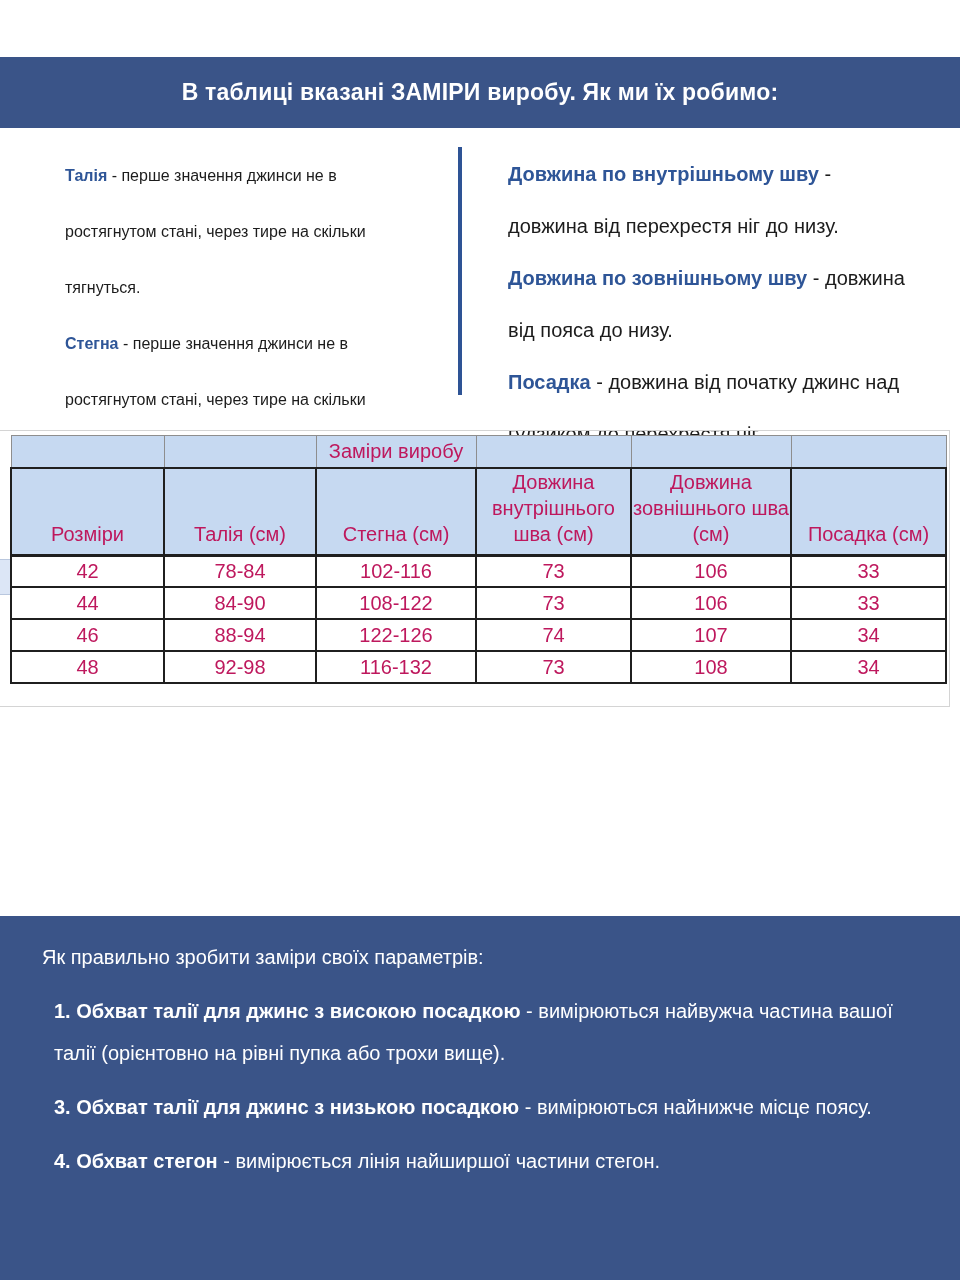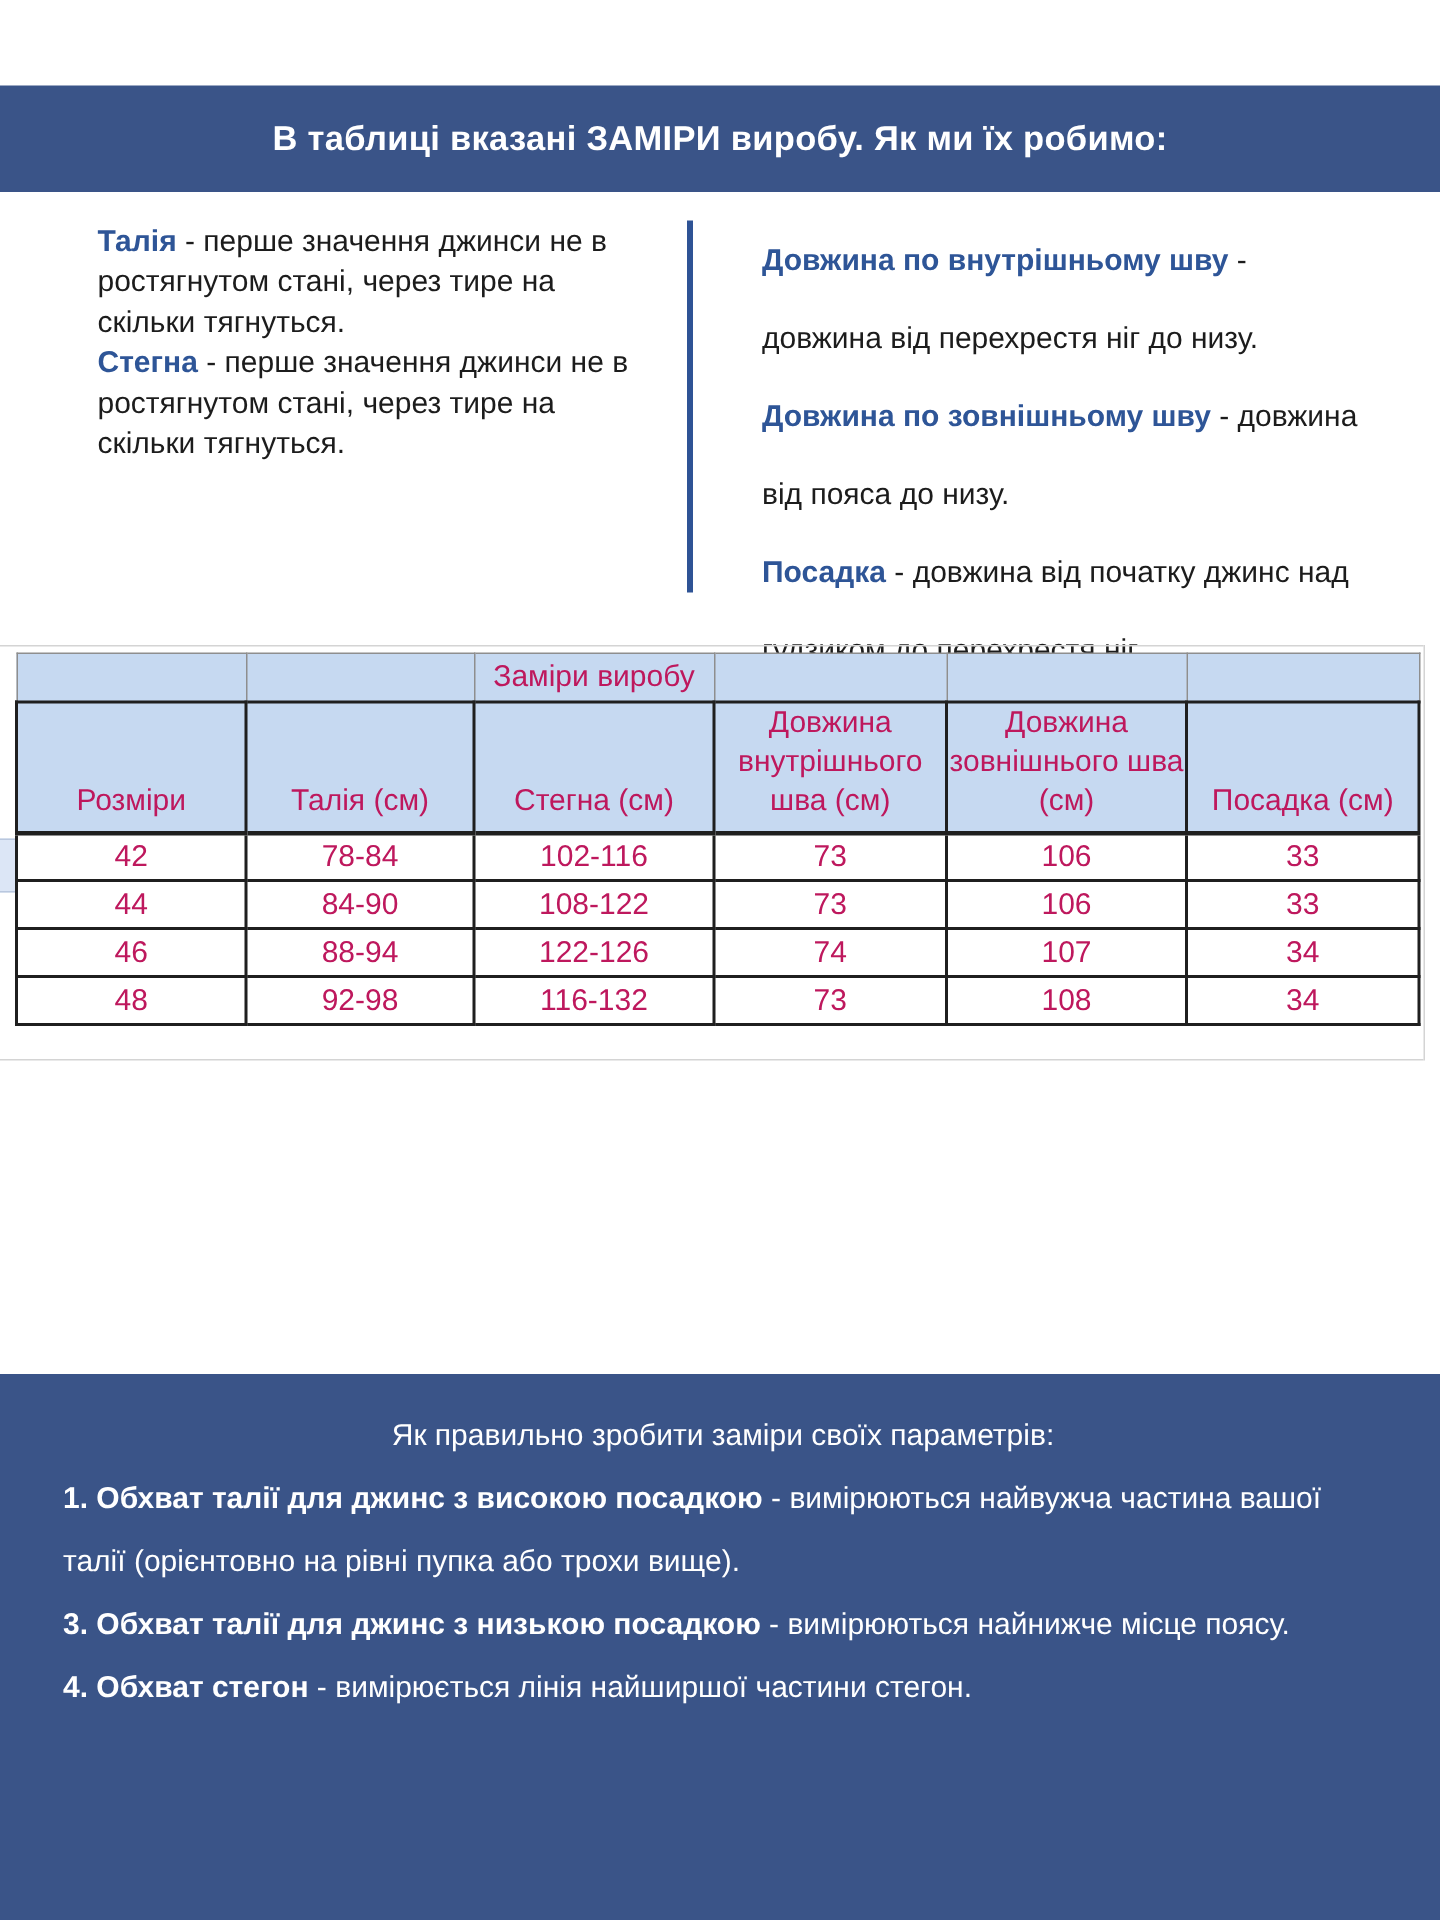--- a/index.html
+++ b/index.html
@@ -13,21 +13,21 @@
   html,body{margin:0;padding:0;}
   body{
     width:960px;height:1280px;position:relative;background:#ffffff;
     font-family:"Liberation Sans", sans-serif;color:#1c1c1c;overflow:hidden;
   }
   .top-band{
     position:absolute;left:0;top:57px;width:960px;height:71px;
     background:var(--banner-blue);display:flex;align-items:center;justify-content:center;
   }
   .top-title{color:#fff;font-weight:bold;font-size:23px;letter-spacing:.2px;}
-  .defs-left{position:absolute;left:65px;top:148px;width:366px;font-size:20px;line-height:27px;}
+  .defs-left{position:absolute;left:65px;top:148px;width:366px;font-size:16px;line-height:56px;}
   .defs-right{position:absolute;left:508px;top:148px;width:400px;font-size:20px;line-height:52px;}
   .defs-left p,.defs-right p{margin:0;}
   .term{color:var(--term-blue);font-weight:bold;}
   .defs-divider{position:absolute;left:458px;top:147px;width:4px;height:248px;background:var(--divider-blue);}
   
   .grid-top{position:absolute;left:0;top:430px;width:949px;height:1px;background:#d4d4d4;}
   .grid-bottom{position:absolute;left:0;top:706px;width:949px;height:1px;background:#d4d4d4;}
   .grid-right{position:absolute;left:949px;top:430px;width:1px;height:277px;background:#d4d4d4;}
   .row-remnant{position:absolute;left:0;top:559px;width:10px;height:36px;background:#dce6f6;border-top:1px solid #b9c7de;border-bottom:1px solid #b9c7de;}
   table.size-table{
@@ -45,22 +45,22 @@
     vertical-align:bottom;text-align:center;font-weight:normal;line-height:26px;padding-bottom:7px;margin-left:32px;
   }
   .data-row td{
     height:32px;border:2px solid var(--tborder);text-align:center;background:#fff;
   }
   .bottom-band{
     position:absolute;left:0;top:916px;width:960px;height:364px;
     background:var(--banner-blue);color:#fff;font-size:20px;line-height:42px;
     padding:20px 38px 0 42px;
   }
-  .b-title{margin:0;text-align:center;}
-  .b-item{margin:0;}
+  .b-title{margin:0;}
+  .b-item{margin:12px;}
   .b-item b{font-weight:bold;}
 </style>
 </head>
 <body>
 
 <div class="top-band">
   <div class="top-title">В таблиці вказані ЗАМІРИ виробу. Як ми їх робимо:</div>
 </div>
 
 <div class="defs-left">

